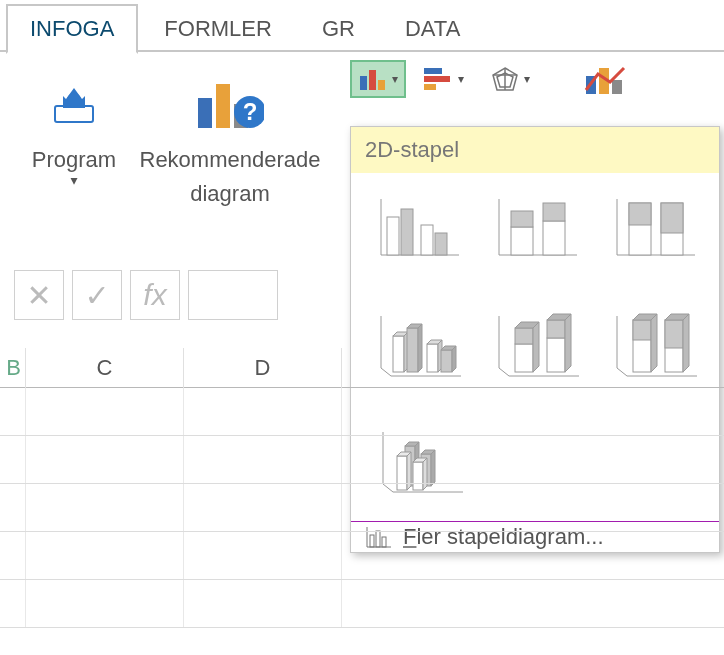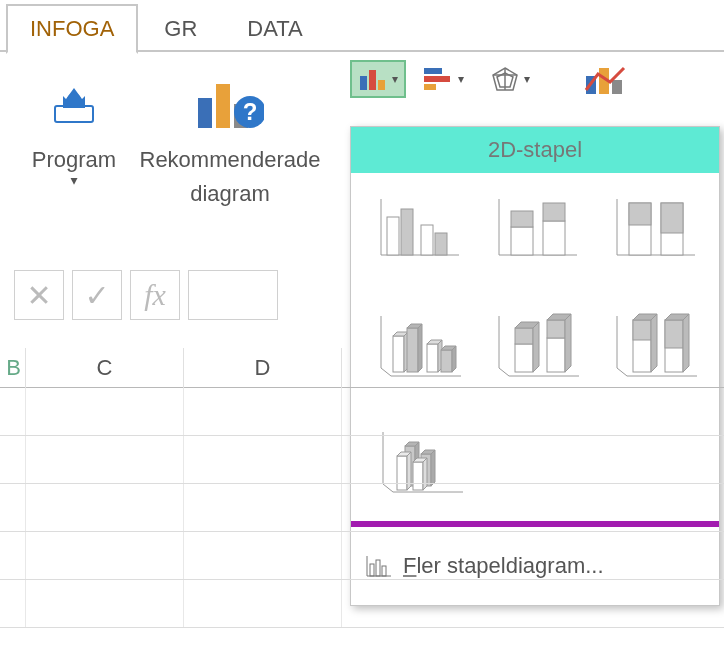--- a/index.html
+++ b/index.html
@@ -1,66 +1,67 @@
 <!DOCTYPE html>
 <html><head>
 <meta charset="utf-8">
 <style>
   * { box-sizing: border-box; margin: 0; padding: 0; }
   html, body { width: 724px; height: 655px; overflow: hidden; font-family: "Segoe UI", Tahoma, sans-serif; background: #fff; color: #444; }
   
   .tabstrip { display: flex; align-items: flex-end; height: 52px; padding-left: 6px; font-size: 22px; color: #555; }
   .tabstrip .tab { padding: 10px 22px 10px 22px; border: 2px solid transparent; border-bottom: none; margin-right: 2px; cursor: default; }
-  .tabstrip .tab.active { color: #a16207; border-color: #c7c7c7; border-bottom: 2px solid #fff; background: #fff; position: relative; top: 2px; }
+  .tabstrip .tab.active { color: #0c4a6e; border-color: #c7c7c7; border-bottom: 2px solid #fff; background: #fff; position: relative; top: 2px; }
   .tabstrip-border { border-top: 2px solid #c7c7c7; margin-top: -2px; }
   
   .ribbon { display: flex; align-items: flex-start; height: 200px; padding-top: 18px; }
   .group { display: flex; flex-direction: column; align-items: center; min-width: 110px; }
   .group-apps { width: 130px; padding-left: 18px; }
   .group-charts { width: 200px; }
   .cmd-icon-big { height: 70px; display:flex; align-items:center; justify-content:center; }
   .cmd-label { text-align: center; font-size: 22px; color: #555; line-height: 1.25; margin-top: 6px; }
   .drop-caret { font-size: 14px; color: #555; margin-top: -2px; }
   
   .chartbtns { display: flex; align-items: center; gap: 10px; padding-left: 350px; margin-top: -198px; height: 50px; }
   .chartbtn { display: flex; align-items: center; gap: 4px; padding: 4px 6px; border: 2px solid transparent; }
   .chartbtn.selected { background: #b8e0c4; border-color: #6fbf8c; }
   .chartbtn .caret { color: #555; font-size: 12px; }
   .right-icon { margin-left: 28px; }
 
   
   .dropdown { position: absolute; left: 350px; top: 126px; width: 370px; background: #fff; border: 1px solid #c7c7c7; box-shadow: 3px 3px 8px rgba(0,0,0,0.25); }
-  .dd-header { background: #5eead4; padding: 10px 14px; font-size: 22px; color: #777; border-top: 1px solid #e1e1e1; text-align: center; }
+  .dd-header { background: #fef9c3; padding: 10px 14px; font-size: 22px; color: #777; border-top: 1px solid #e1e1e1; }
   .dd-header.first { border-top: none; }
   .dd-row { display: flex; gap: 26px; padding: 18px 18px 22px 22px; }
   .dd-item { width: 96px; height: 76px; display: flex; align-items: center; justify-content: center; }
-  .dd-footer { padding: 26px 14px; display: flex; align-items: center; gap: 10px; font-size: 22px; color: #555; border-top: 6px solid #a21caf; }
+  .dd-footer { padding: 2px 14px; display: flex; align-items: center; gap: 10px; font-size: 22px; color: #555; border-top: 1px solid #a21caf; }
   .dd-footer .uline { text-decoration: underline; text-decoration-color: #888; }
 
   
   .sheet-area { position: absolute; left: 0; top: 270px; right: 0; bottom: 0; }
   .formula-bar { position: absolute; left: 14px; top: 0; display: flex; align-items: center; gap: 8px; }
   .fb-btn { width: 50px; height: 50px; display: flex; align-items: center; justify-content: center; border: 1px solid #d0d0d0; background: #fff; font-size: 30px; color: #bbb; }
-  .fb-btn.fx { font-style: italic; font-family: Liberation Serif, serif; }
+  .fb-btn.fx { font-style: italic; font-family: Liberation Sans, sans-serif; }
   .formula-input { flex: 1; height: 50px; border: 1px solid #d0d0d0; min-width: 90px; }
   .col-headers { position: absolute; top: 78px; left: 0; right: 0; height: 40px; display: flex; border-bottom: 1px solid #b8b8b8; }
   .col-cell { flex: none; width: 158px; height: 40px; display: flex; align-items: center; justify-content: center; font-size: 22px; color: #555; border-right: 1px solid #e0e0e0; }
   .col-cell.first { width: 26px; border-right: 1px solid #e0e0e0; justify-content: flex-end; padding-right: 4px; color: #6a8; }
   .grid { position: absolute; top: 118px; left: 0; right: 0; bottom: 0; }
   .grid-row { height: 48px; border-bottom: 1px solid #dcdcdc; display: flex; }
   .grid-row .cell { width: 158px; border-right: 1px solid #e8e8e8; }
   .grid-row .cell.first { width: 26px; }
 
   svg { display: block; }
 </style>
 </head>
 <body>
 
 <div class="tabstrip">
   <div class="tab active"><span>INFOGA</span></div>
+  <div class="tab"><span>FORMLER</span></div>
   <div class="tab"><span>GR</span></div>
   <div class="tab"><span>DATA</span></div>
 </div>
 <div class="tabstrip-border"></div>
 
 <div class="ribbon">
   <div class="group group-apps">
     <div class="cmd-icon-big">
       <svg width="46" height="46" viewBox="0 0 46 46">
         <rect x="4" y="24" width="38" height="16" rx="2" fill="#ffffff" stroke="#2f77c9" stroke-width="2"></rect>

